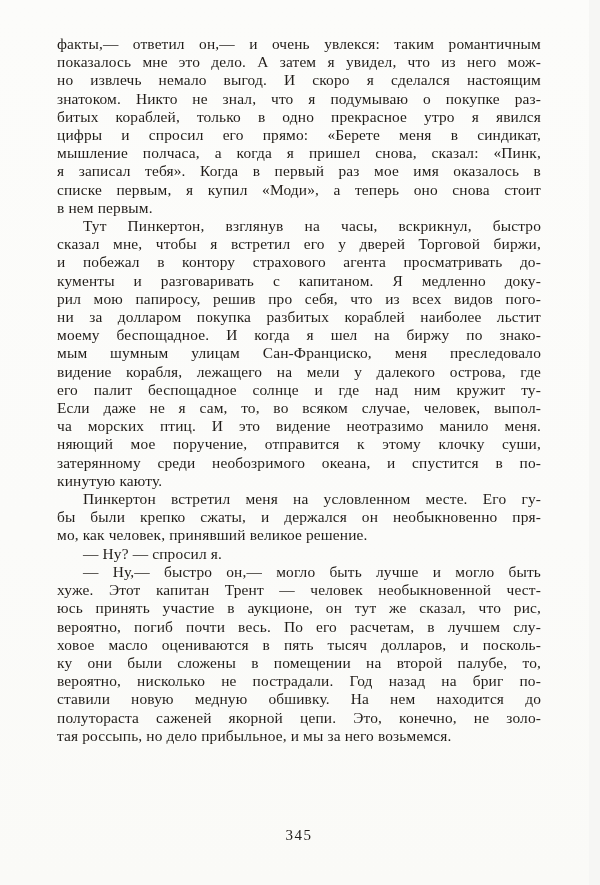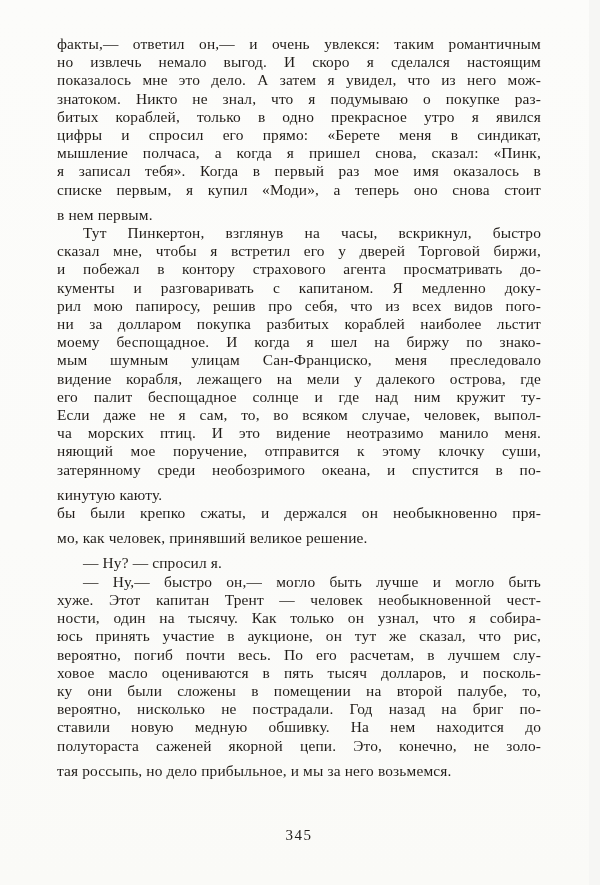--- a/index.html
+++ b/index.html
@@ -34,21 +34,20 @@
     margin: 0;
   }
   .line {
     text-align: justify;
     text-align-last: justify;
     min-height: 18.2px;
   }
   .line.last {
     text-align: center;
     text-align-last: left;
-    margin-top: 7px;
   }
   .line.indent {
     text-indent: 26px;
   }
   .footer {
     position: absolute;
     top: 827px;
     left: 57px;
     width: 484px;
     text-align: center;
@@ -57,22 +56,22 @@
     color: #211d19;
   }
 </style>
 </head>
 <body>
 
 <div class="page">
   <div class="text-block">
       <div class="paragraph">
         <div class="line">факты,— ответил он,— и очень увлекся: таким романтичным</div>
+        <div class="line">показалось мне это дело. А затем я увидел, что из него мож-</div>
         <div class="line">но извлечь немало выгод. И скоро я сделался настоящим</div>
-        <div class="line">показалось мне это дело. А затем я увидел, что из него мож-</div>
         <div class="line">знатоком. Никто не знал, что я подумываю о покупке раз-</div>
         <div class="line">битых кораблей, только в одно прекрасное утро я явился</div>
         <div class="line">цифры и спросил его прямо: «Берете меня в синдикат,</div>
         <div class="line">мышление полчаса, а когда я пришел снова, сказал: «Пинк,</div>
         <div class="line">я записал тебя». Когда в первый раз мое имя оказалось в</div>
         <div class="line">списке первым, я купил «Моди», а теперь оно снова стоит</div>
         <div class="line last">в нем первым.</div>
       </div>
       <div class="paragraph">
         <div class="line indent">Тут Пинкертон, взглянув на часы, вскрикнул, быстро</div>
@@ -85,30 +84,30 @@
         <div class="line">мым шумным улицам Сан-Франциско, меня преследовало</div>
         <div class="line">видение корабля, лежащего на мели у далекого острова, где</div>
         <div class="line">его палит беспощадное солнце и где над ним кружит ту-</div>
         <div class="line">Если даже не я сам, то, во всяком случае, человек, выпол-</div>
         <div class="line">ча морских птиц. И это видение неотразимо манило меня.</div>
         <div class="line">няющий мое поручение, отправится к этому клочку суши,</div>
         <div class="line">затерянному среди необозримого океана, и спустится в по-</div>
         <div class="line last">кинутую каюту.</div>
       </div>
       <div class="paragraph">
+        <div class="line indent">Пинкертон встретил меня на условленном месте. Его гу-</div>
         <div class="line">бы были крепко сжаты, и держался он необыкновенно пря-</div>
         <div class="line last">мо, как человек, принявший великое решение.</div>
       </div>
       <div class="paragraph">
         <div class="line last indent">— Ну? — спросил я.</div>
       </div>
       <div class="paragraph">
         <div class="line indent">— Ну,— быстро он,— могло быть лучше и могло быть</div>
         <div class="line">хуже. Этот капитан Трент — человек необыкновенной чест-</div>
-        <div class="line">ности, один на тысячу. Как только он узнал, что я собира-</div>
         <div class="line">юсь принять участие в аукционе, он тут же сказал, что рис,</div>
         <div class="line">вероятно, погиб почти весь. По его расчетам, в лучшем слу-</div>
         <div class="line">ховое масло оцениваются в пять тысяч долларов, и посколь-</div>
         <div class="line">ку они были сложены в помещении на второй палубе, то,</div>
         <div class="line">вероятно, нисколько не пострадали. Год назад на бриг по-</div>
         <div class="line">ставили новую медную обшивку. На нем находится до</div>
         <div class="line">полутораста саженей якорной цепи. Это, конечно, не золо-</div>
         <div class="line last">тая россыпь, но дело прибыльное, и мы за него возьмемся.</div>
       </div>
     </div>

